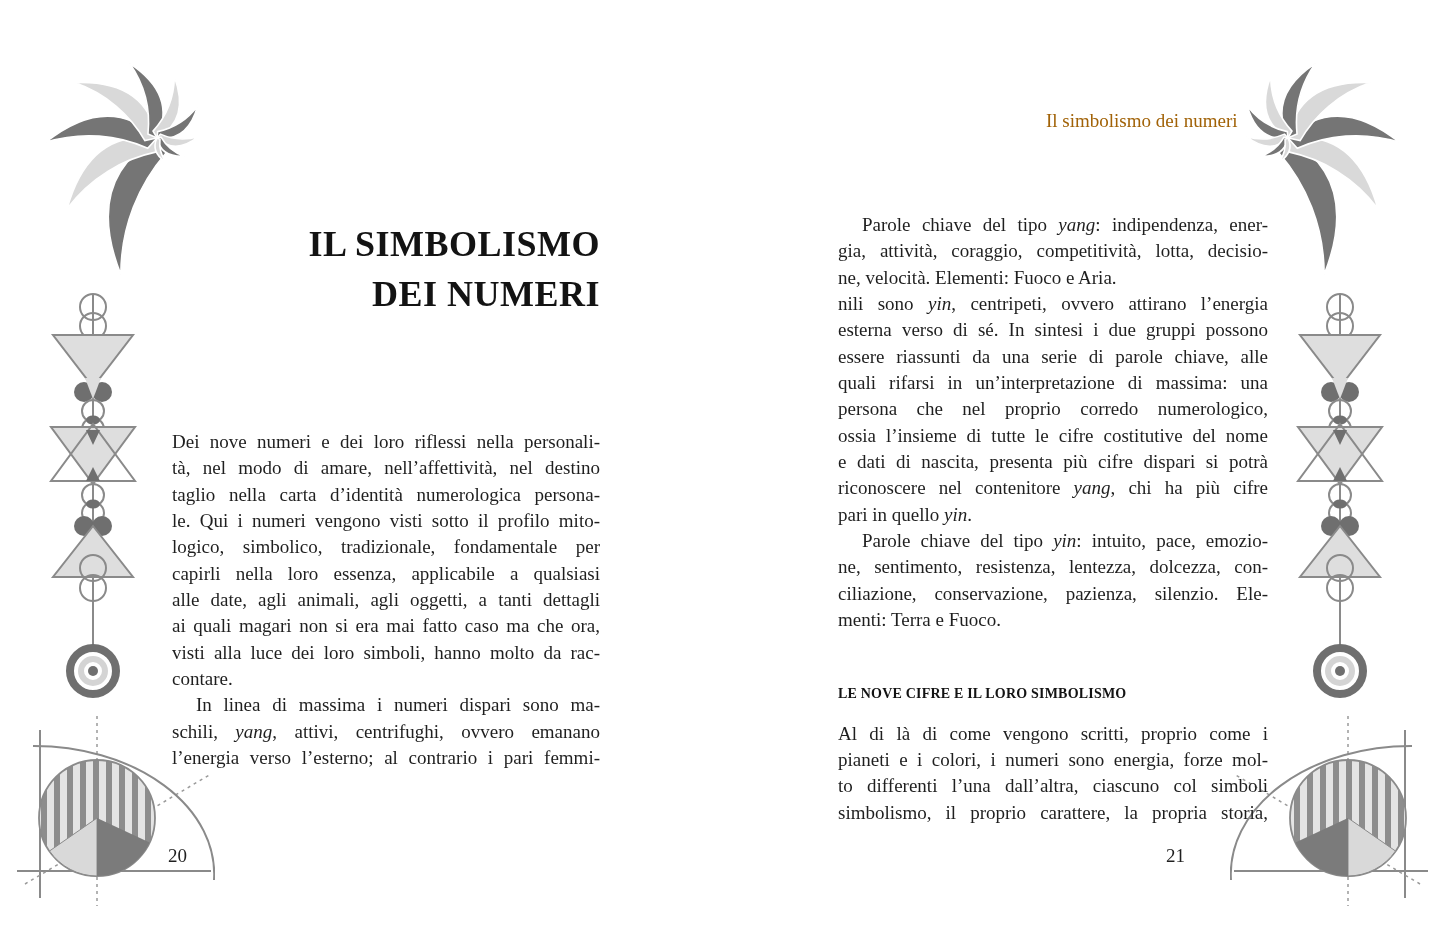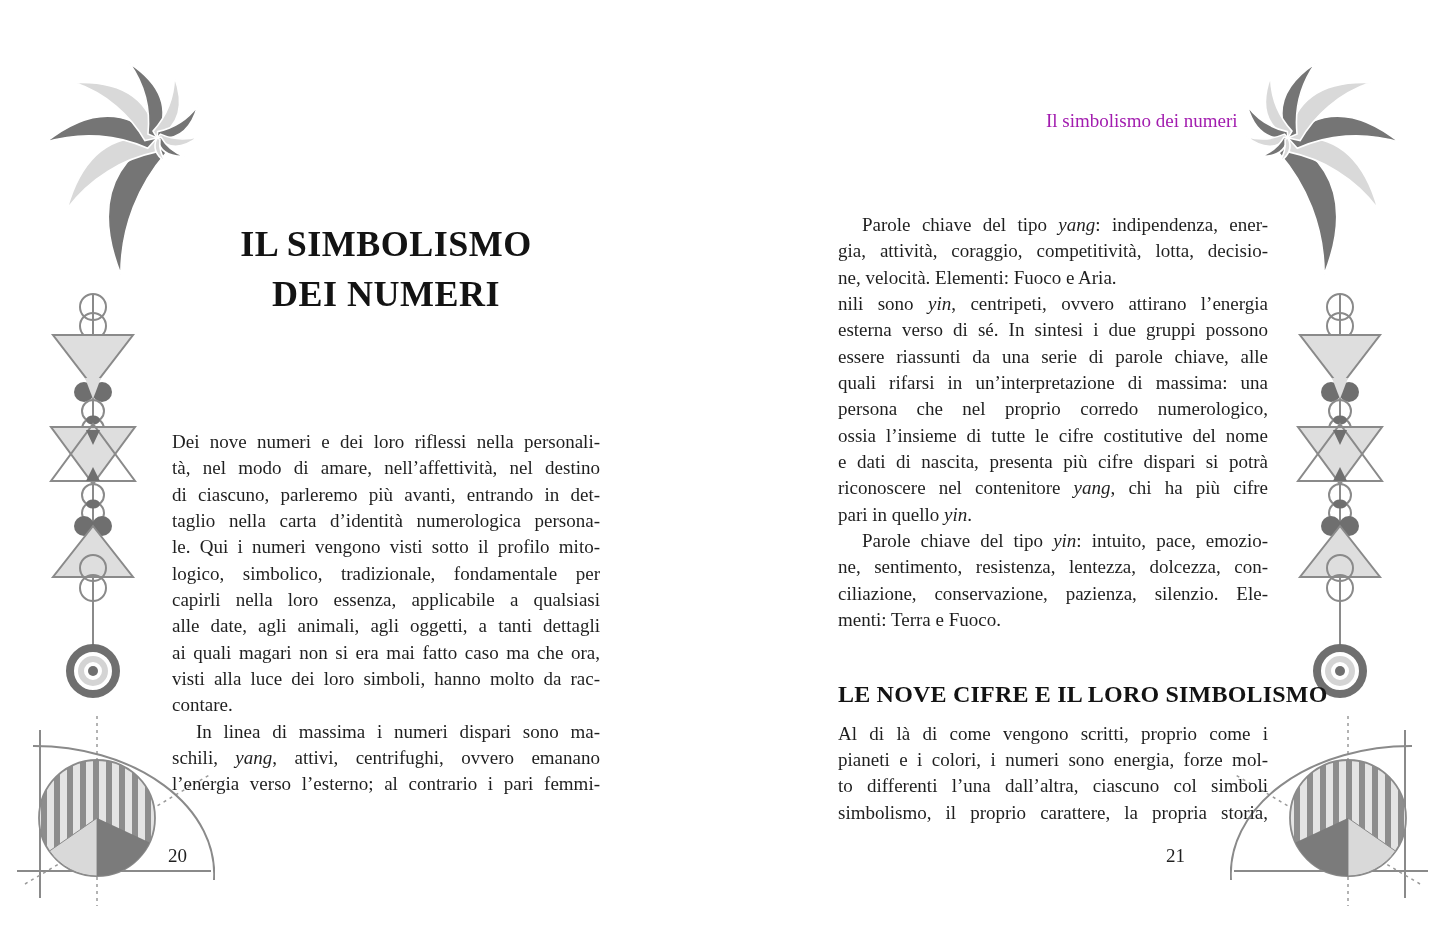--- a/index.html
+++ b/index.html
@@ -1,33 +1,33 @@
 <!DOCTYPE html>
 <html><head>
 <meta charset="utf-8">
 <style>
   html,body{margin:0;padding:0;background:#ffffff;}
   .spread{position:relative;width:1445px;height:940px;background:#ffffff;overflow:hidden;
           font-family:"Liberation Serif", serif;color:#1f1f1f;}
   
-  .chapter-title{position:absolute;left:172px;top:219px;width:428px;text-align:center;
+  .chapter-title{position:absolute;left:172px;top:219px;width:428px;text-align:right;
     font-weight:bold;font-size:36px;line-height:50px;letter-spacing:0.5px;color:#131313;}
   
-  .running-header{position:absolute;left:1046px;top:110px;font-size:19px;color:#a21caf;white-space:nowrap;}
+  .running-header{position:absolute;left:1046px;top:110px;font-size:19px;color:#a16207;white-space:nowrap;}
   
   .body-col{position:absolute;}
   .body-left{left:172px;top:429px;width:428px;}
   .body-right{left:838px;top:212px;width:430px;}
   .para{margin:0;}
   .line{font-size:19px;line-height:26.35px;text-align:justify;text-align-last:justify;
         white-space:nowrap;}
   .line.lastline{text-align-last:left;}
   .line.firstline{padding-left:24px;}
   .line i{font-style:italic;}
-  .section-heading{font-weight:bold;font-size:24px;line-height:28px;margin:46px 0 13px 0;
+  .section-heading{font-weight:bold;font-size:14px;line-height:28px;margin:46px 0 13px 0;
     letter-spacing:0.2px;color:#131313;white-space:nowrap;}
   
   .pagenum{position:absolute;font-size:19px;color:#1f1f1f;}
   .pagenum-left{left:168px;top:845px;text-align:center;}
   .pagenum-right{left:1166px;top:845px;font-family:Liberation Serif, serif;}
   
   .orn{position:absolute;}
   .orn-spiral-left{left:40px;top:52px;width:175px;height:235px;}
   .orn-spiral-right{left:1230px;top:52px;width:175px;height:235px;transform:scaleX(-1);}
   .orn-totem-left{left:43px;top:281px;width:100px;height:425px;}
@@ -113,21 +113,20 @@
 
     <div class="chapter-title">
       <div>IL SIMBOLISMO</div>
       <div>DEI NUMERI</div>
     </div>
 
     <div class="body-col body-left">
         <div class="para">
           <div class="line"><span>Dei nove numeri e dei loro riflessi nella personali-</span></div>
           <div class="line"><span>tà, nel modo di amare, nell’affettività, nel destino</span></div>
-          <div class="line"><span>di ciascuno, parleremo più avanti, entrando in det-</span></div>
           <div class="line"><span>taglio nella carta d’identità numerologica persona-</span></div>
           <div class="line"><span>le. Qui i numeri vengono visti sotto il profilo mito-</span></div>
           <div class="line"><span>logico, simbolico, tradizionale, fondamentale per</span></div>
           <div class="line"><span>capirli nella loro essenza, applicabile a qualsiasi</span></div>
           <div class="line"><span>alle date, agli animali, agli oggetti, a tanti dettagli</span></div>
           <div class="line"><span>ai quali magari non si era mai fatto caso ma che ora,</span></div>
           <div class="line"><span>visti alla luce dei loro simboli, hanno molto da rac-</span></div>
           <div class="line lastline"><span>contare.</span></div>
         </div>
         <div class="para">

